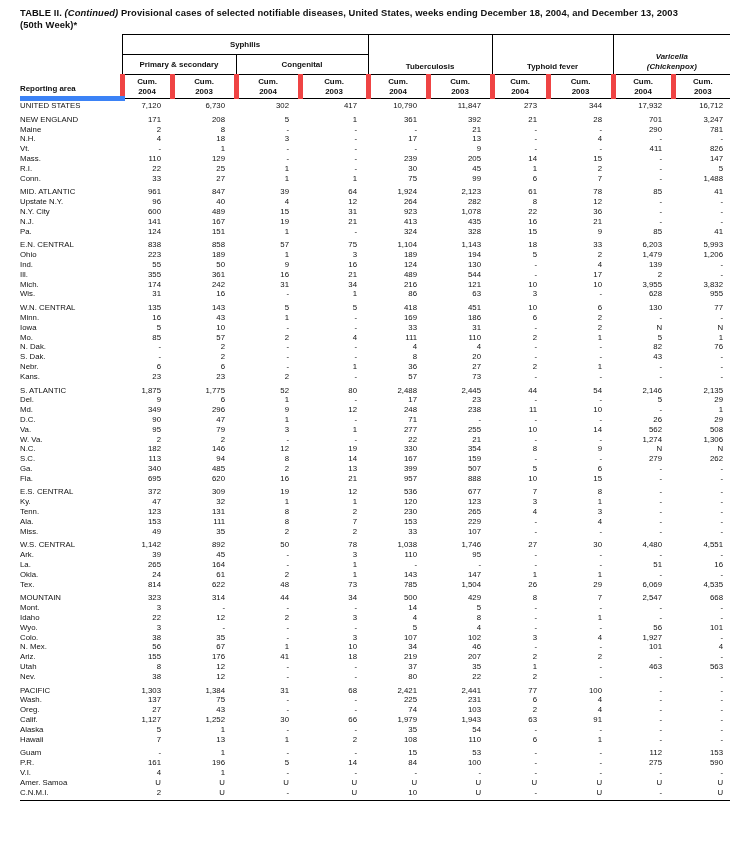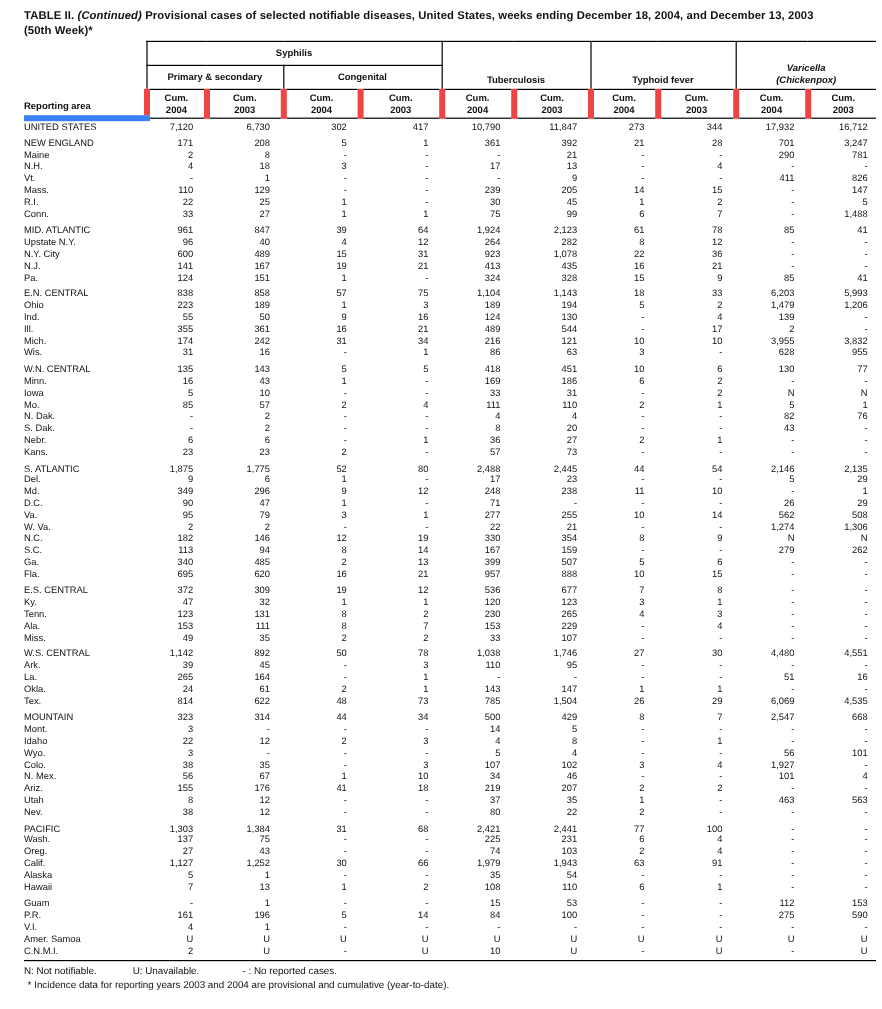--- a/index.html
+++ b/index.html
@@ -1088,20 +1088,14 @@
           <td class="num">-</td>
           <td class="num">U</td>
           <td class="num">-</td>
           <td class="num">U</td>
         </tr>
       </tbody>
   </table>
 
   <div class="footrule"></div>
 
-  <div class="footnotes">
-    <div>
-      <span class="fn-seg1">N: Not notifiable.</span><span class="fn-seg2">U: Unavailable.</span><span>- : No reported cases.</span>
-    </div>
-    <div class="fn-line2">* Incidence data for reporting years 2003 and 2004 are provisional and cumulative (year-to-date).</div>
-  </div>
 
 </div>
 
 </body></html>

